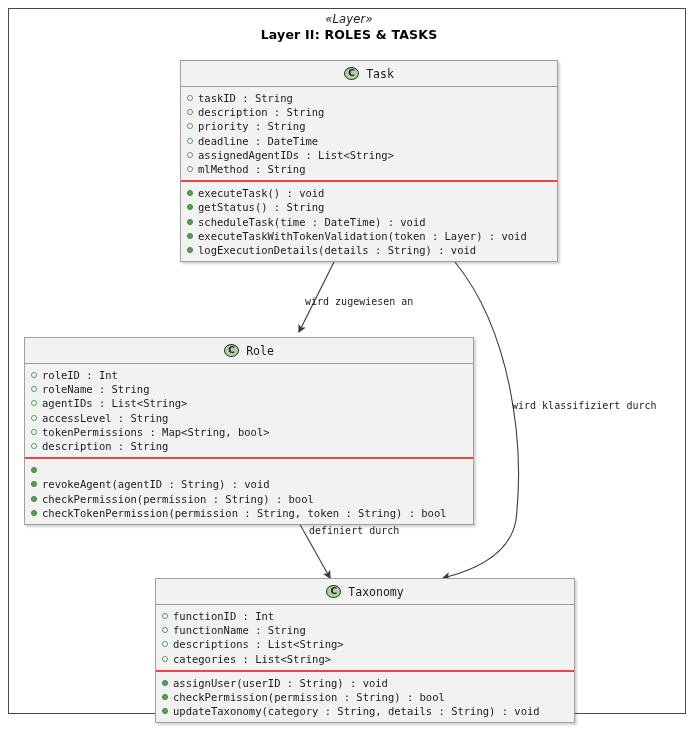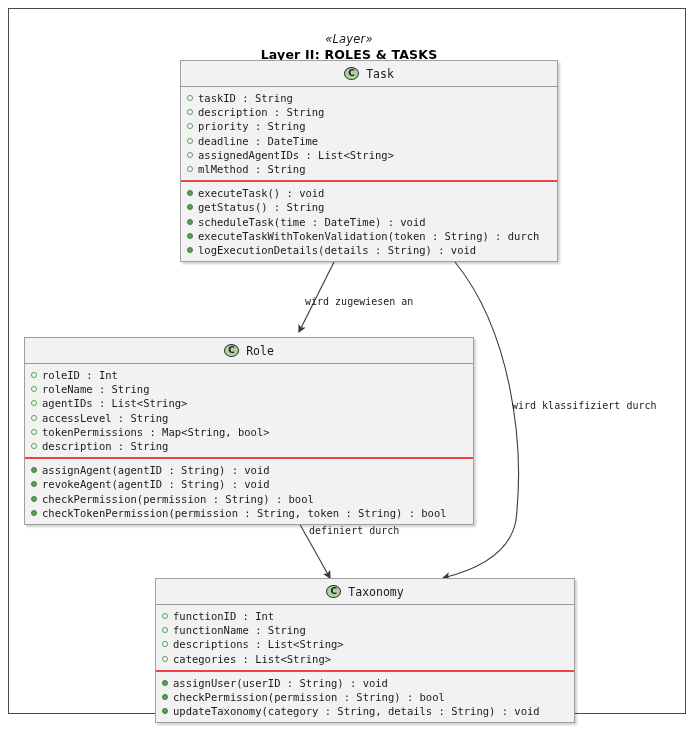--- a/index.html
+++ b/index.html
@@ -29,21 +29,20 @@
     background: #ffffff;
   }
   
   #title-block {
     position: absolute;
     left: 0;
     top: 12px;
     width: 698px;
     text-align: center;
     line-height: 1.25;
-    margin-top: 20px;
   }
   #stereotype {
     font-family: "DejaVu Sans", sans-serif;
     font-style: italic;
     font-size: 11.5px;
     color: #1a1a1a;
     letter-spacing: 0.2px;
   }
   #layer-title {
     font-family: "DejaVu Sans", sans-serif;
@@ -216,21 +215,21 @@
       <div class="member">
           <span class="bullet op"></span>
           <span class="member-text">getStatus() : String</span>
         </div>
       <div class="member">
           <span class="bullet op"></span>
           <span class="member-text">scheduleTask(time : DateTime) : void</span>
         </div>
       <div class="member">
           <span class="bullet op"></span>
-          <span class="member-text">executeTaskWithTokenValidation(token : String) : durch</span>
+          <span class="member-text">executeTaskWithTokenValidation(token : Layer) : void</span>
         </div>
       <div class="member">
           <span class="bullet op"></span>
           <span class="member-text">logExecutionDetails(details : String) : void</span>
         </div>
     </div>
   </div>
 
   <div class="uml-class" id="class-role" style="left:24px; top:337px; width:450px;">
     <div class="uml-header">
@@ -259,21 +258,20 @@
           <span class="member-text">tokenPermissions : Map&lt;String, bool&gt;</span>
         </div>
       <div class="member">
           <span class="bullet attr"></span>
           <span class="member-text">description : String</span>
         </div>
     </div>
     <div class="uml-section">
       <div class="member">
           <span class="bullet op"></span>
-          <span class="member-text">assignAgent(agentID : String) : void</span>
         </div>
       <div class="member">
           <span class="bullet op"></span>
           <span class="member-text">revokeAgent(agentID : String) : void</span>
         </div>
       <div class="member">
           <span class="bullet op"></span>
           <span class="member-text">checkPermission(permission : String) : bool</span>
         </div>
       <div class="member">

